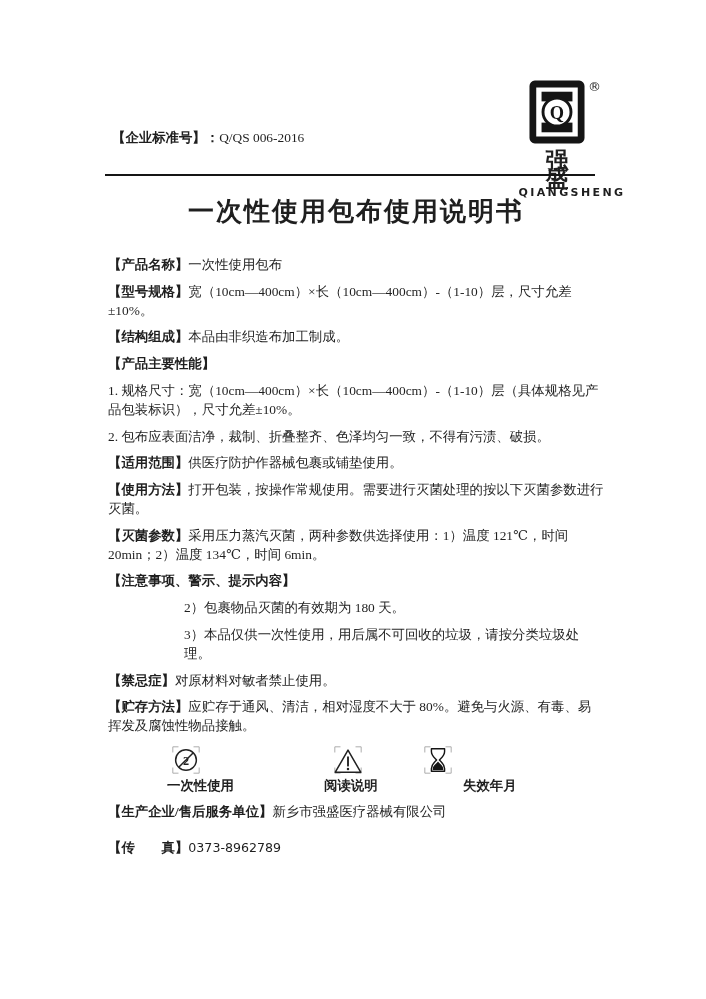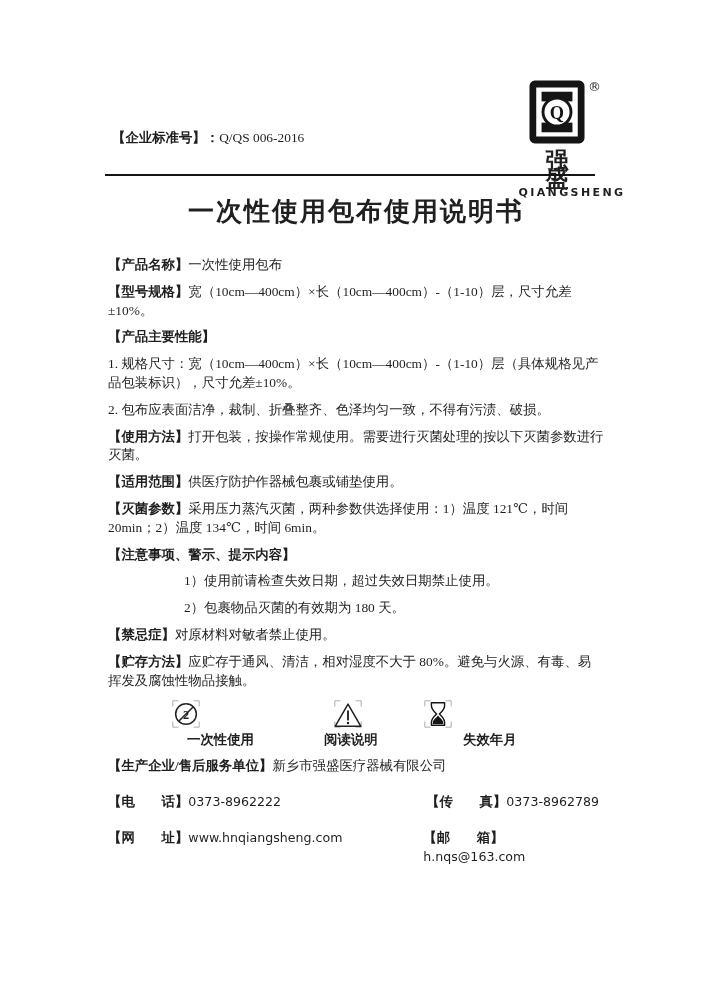--- a/index.html
+++ b/index.html
@@ -31,21 +31,21 @@
   }
   p.ln { margin:8px; }
   .lbl { font-weight:bold; }
   .note { padding-left:76px; }
   .sans { font-family:"DejaVu Sans","Liberation Sans",sans-serif; font-size:12.6px; }
   
   .symbols { position:relative; height:50px; margin:2px 0 4px 0; }
   .sym { position:absolute; top:0; }
   .sym-1 { left:70px; } .sym-2 { left:232px; } .sym-3 { left:322px; }
   .sym-lbl { position:absolute; top:33px; font-weight:bold; white-space:nowrap; }
-  .sym-lbl-1 { left:87px; } .sym-lbl-2 { left:224px; } .sym-lbl-3 { left:363px; }
+  .sym-lbl-1 { left:67px; } .sym-lbl-2 { left:224px; } .sym-lbl-3 { left:363px; }
   
   .footer p.ln { line-height:19.7px; }
   .row2 { display:flex; }
   .row2 .cell-l { width:302px; }
 </style>
 </head>
 <body>
 
 <div class="page">
 
@@ -69,35 +69,36 @@
   <hr class="rule">
 
   <div class="doc-body">
 
     <h1 class="title">一次性使用包布使用说明书</h1>
 
     <p class="ln"><span class="lbl">【产品名称】</span><span>一次性使用包布</span></p>
 
     <p class="ln"><span class="lbl">【型号规格】</span><span>宽（10cm—400cm）×长（10cm—400cm）-（1-10）层，尺寸允差±10%。</span></p>
 
+    <p class="ln"><span class="lbl">【结构组成】</span><span>本品由非织造布加工制成。</span></p>
 
     <p class="ln"><span class="lbl">【产品主要性能】</span></p>
     <p class="ln">1. 规格尺寸：宽（10cm—400cm）×长（10cm—400cm）-（1-10）层（具体规格见产品包装标识），尺寸允差±10%。</p>
     <p class="ln">2. 包布应表面洁净，裁制、折叠整齐、色泽均匀一致，不得有污渍、破损。</p>
 
+    <p class="ln"><span class="lbl">【适用范围】</span><span>供医疗防护作器械包裹或铺垫使用。</span></p>
+
     <p class="ln"><span class="lbl">【使用方法】</span><span>打开包装，按操作常规使用。需要进行灭菌处理的按以下灭菌参数进行灭菌。</span></p>
-
-    <p class="ln"><span class="lbl">【适用范围】</span><span>供医疗防护作器械包裹或铺垫使用。</span></p>
 
     <p class="ln"><span class="lbl">【灭菌参数】</span><span>采用压力蒸汽灭菌，两种参数供选择使用：1）温度 121℃，时间 20min；2）温度 134℃，时间 6min。</span></p>
 
 
     <p class="ln"><span class="lbl">【注意事项、警示、提示内容】</span></p>
-    <p class="ln note">1）使用前请检查失效日期，超过失效日期禁止使用。</p>
     <p class="ln note">2）包裹物品灭菌的有效期为 180 天。</p>
+    <p class="ln note">3）本品仅供一次性使用，用后属不可回收的垃圾，请按分类垃圾处理。</p>
 
     <p class="ln"><span class="lbl">【禁忌症】</span><span>对原材料对敏者禁止使用。</span></p>
 
     <p class="ln"><span class="lbl">【贮存方法】</span><span>应贮存于通风、清洁，相对湿度不大于 80%。避免与火源、有毒、易挥发及腐蚀性物品接触。</span></p>
 
 
     <div class="symbols">
       <svg class="sym sym-1" width="32" height="32" viewBox="0 0 34 34">
         <path d="M3,9 V3 H9 M25,3 H31 V9 M31,25 V31 H25 M9,31 H3 V25" fill="none" stroke="#a8a8a8" stroke-width="1"></path>
         <circle cx="17" cy="17" r="11" fill="none" stroke="#222" stroke-width="1.6"></circle>
@@ -116,23 +117,18 @@
         <path d="M17,18.5 C18.5,21 22.6,22.8 22.6,26.5 V27.6 H11.4 V26.5 C11.4,22.8 15.5,21 17,18.5 Z" fill="#151515"></path>
       </svg>
       <span class="sym-lbl sym-lbl-1">一次性使用</span>
       <span class="sym-lbl sym-lbl-2">阅读说明</span>
       <span class="sym-lbl sym-lbl-3">失效年月</span>
     </div>
 
     <div class="footer">
       <p class="ln"><span class="lbl">【生产企业/售后服务单位】</span><span>新乡市强盛医疗器械有限公司</span></p>
       <div class="row2">
-        <p class="ln cell-l"><span class="lbl">【电　　话】</span><span class="sans">0373-8962222</span></p>
         <p class="ln"><span class="lbl">【传　　真】</span><span class="sans">0373-8962789</span></p>
-      </div>
-      <div class="row2">
-        <p class="ln cell-l"><span class="lbl">【网　　址】</span><span class="sans">www.hnqiangsheng.com</span></p>
-        <p class="ln"><span class="lbl">【邮　　箱】</span><span class="sans">h.nqs@163.com</span></p>
       </div>
     </div>
 
   </div>
 </div>
 
 </body></html>

